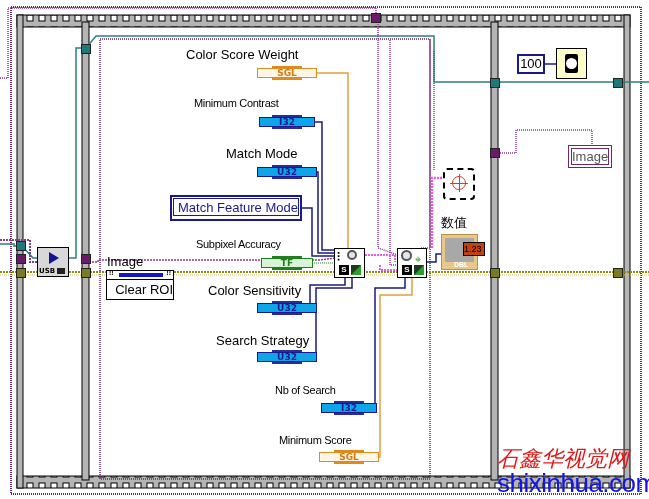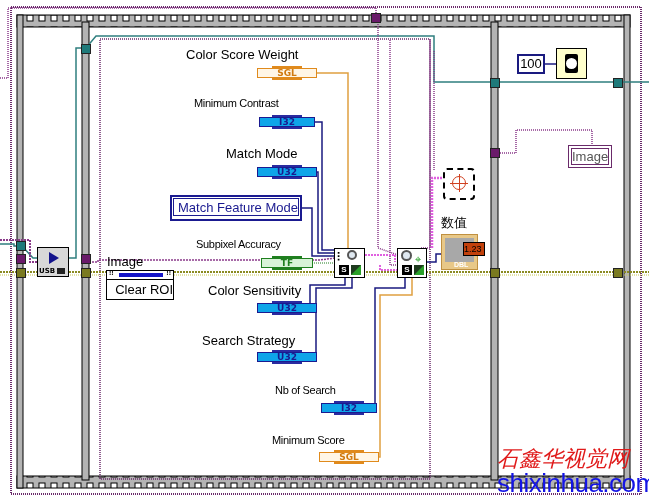--- a/index.html
+++ b/index.html
@@ -143,31 +143,31 @@
 <div class="label sm" style="left:196px;top:237px;">Subpixel Accuracy</div>
 <div class="const c-tf" style="left:272px;top:256px;width:30px;">
     <span class="inner">TF</span>
   </div>
 
 <div class="label" style="left:208px;top:284px;font-size:13px;">Color Sensitivity</div>
 <div class="const c-int" style="left:272px;top:301px;width:30px;">
     <span class="inner">U32</span>
   </div>
 
-<div class="label" style="left:202px;top:334px;font-size:13px;">Search Strategy</div>
+<div class="label" style="left:216px;top:334px;font-size:13px;">Search Strategy</div>
 <div class="const c-int" style="left:272px;top:350px;width:30px;">
     <span class="inner">U32</span>
   </div>
 
 <div class="label sm" style="left:275px;top:383px;">Nb of Search</div>
 <div class="const c-int" style="left:334px;top:401px;width:30px;">
     <span class="inner">I32</span>
   </div>
 
-<div class="label sm" style="left:272px;top:433px;">Minimum Score</div>
+<div class="label sm" style="left:279px;top:433px;">Minimum Score</div>
 <div class="const c-sgl" style="left:334px;top:450px;width:30px;">
     <span class="inner">SGL</span>
   </div>
 
 <div class="subvi" style="left:334px;top:248px;width:31px;height:30px;">
   <span style="position:absolute;left:2px;top:2px;font-size:12px;font-weight:bold;line-height:12px;">⫶</span>
   <span style="position:absolute;left:12px;top:1px;width:10px;height:10px;border:2px solid #555;border-radius:50%;background:#dfe8f0;box-sizing:border-box;"></span>
   <span style="position:absolute;left:4px;bottom:2px;width:10px;height:10px;background:#000;color:#fff;font-size:8px;font-weight:bold;text-align:center;line-height:10px;">S</span>
   <span style="position:absolute;left:16px;bottom:2px;width:10px;height:10px;background:linear-gradient(135deg,#1e3a1e 45%,#2aa02a 55%);"></span>
 </div>

